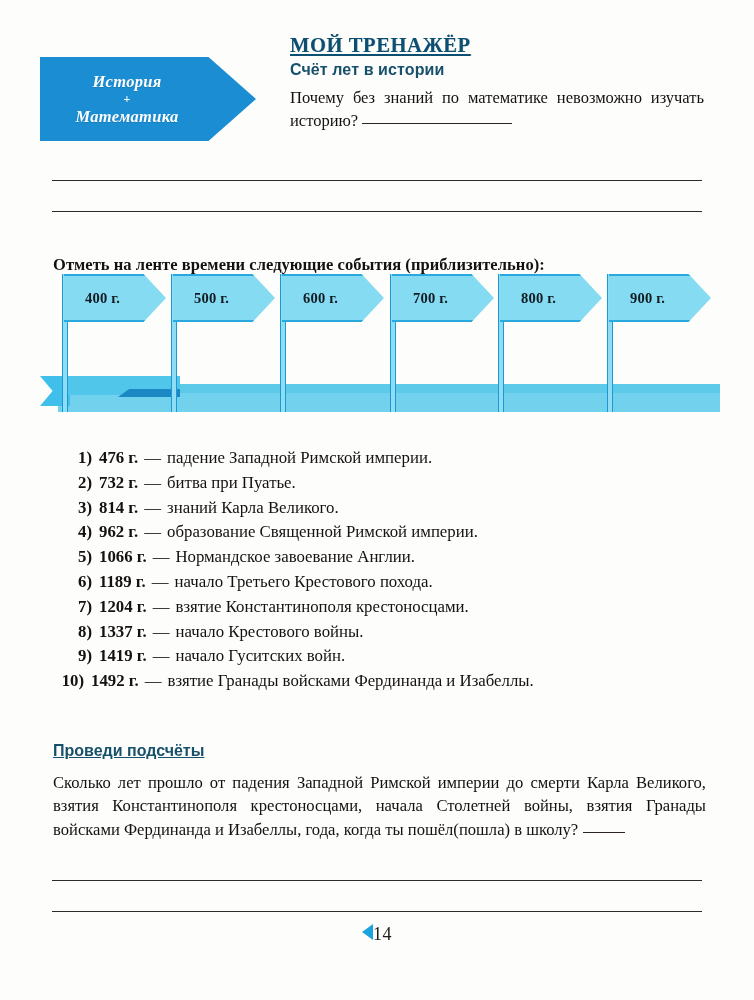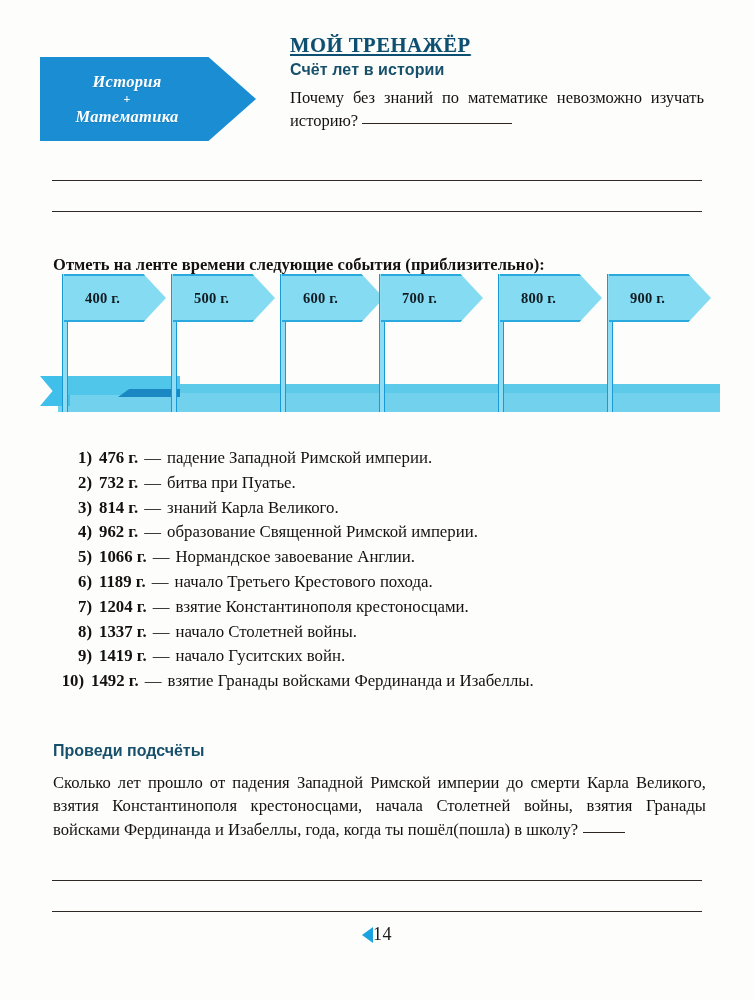--- a/index.html
+++ b/index.html
@@ -271,20 +271,21 @@
 
   
   .calc-title {
     position: absolute;
     left: 53px;
     top: 726px;
     font-family: "Liberation Sans", "DejaVu Sans", sans-serif;
     font-weight: 700;
     font-size: 16px;
     color: #17506b;
+    text-decoration: underline;
   }
   .calc-body {
     position: absolute;
     left: 53px;
     top: 754px;
     width: 653px;
     font-size: 16.6px;
     line-height: 1.43;
     text-align: justify;
     text-justify: inter-word;
@@ -297,21 +298,20 @@
     margin-left: 5px;
   }
 
   
   .footer {
     position: absolute;
     left: 0;
     top: 924px;
     width: 754px;
     display: flex;
-    align-items: center;
     justify-content: center;
   }
   .footer-arrow {
     width: 0;
     height: 0;
     border-top: 8px solid transparent;
     border-bottom: 8px solid transparent;
     border-right: 11px solid #1ba3e0;
   }
   .page-number {
@@ -365,21 +365,21 @@
       </div>
     </div>
 
     <div class="flag" style="left:240px;">
       <div class="flag-pole"></div>
       <div class="flag-banner">
         <span class="flag-label">600 г.</span>
       </div>
     </div>
 
-    <div class="flag" style="left:339px;padding-left:16px;">
+    <div class="flag" style="left:350px;padding-left:16px;">
       <div class="flag-pole"></div>
       <div class="flag-banner">
         <span class="flag-label">700 г.</span>
       </div>
     </div>
 
     <div class="flag" style="left:458px;">
       <div class="flag-pole"></div>
       <div class="flag-banner">
         <span class="flag-label">800 г.</span>
@@ -442,21 +442,21 @@
       <span class="event-num">7)</span>
       <span class="event-year">1204 г.</span>
       <span class="event-dash">—</span>
       <span class="event-text">взятие Константинополя крестоносцами.</span>
     </div>
 
     <div class="event-row">
       <span class="event-num">8)</span>
       <span class="event-year">1337 г.</span>
       <span class="event-dash">—</span>
-      <span class="event-text">начало Столетней войны.</span>
+      <span class="event-text">начало Крестового войны.</span>
     </div>
 
     <div class="event-row">
       <span class="event-num">9)</span>
       <span class="event-year">1419 г.</span>
       <span class="event-dash">—</span>
       <span class="event-text">начало Гуситских войн.</span>
     </div>
 
     <div class="event-row" style="margin-left:-8px;">

